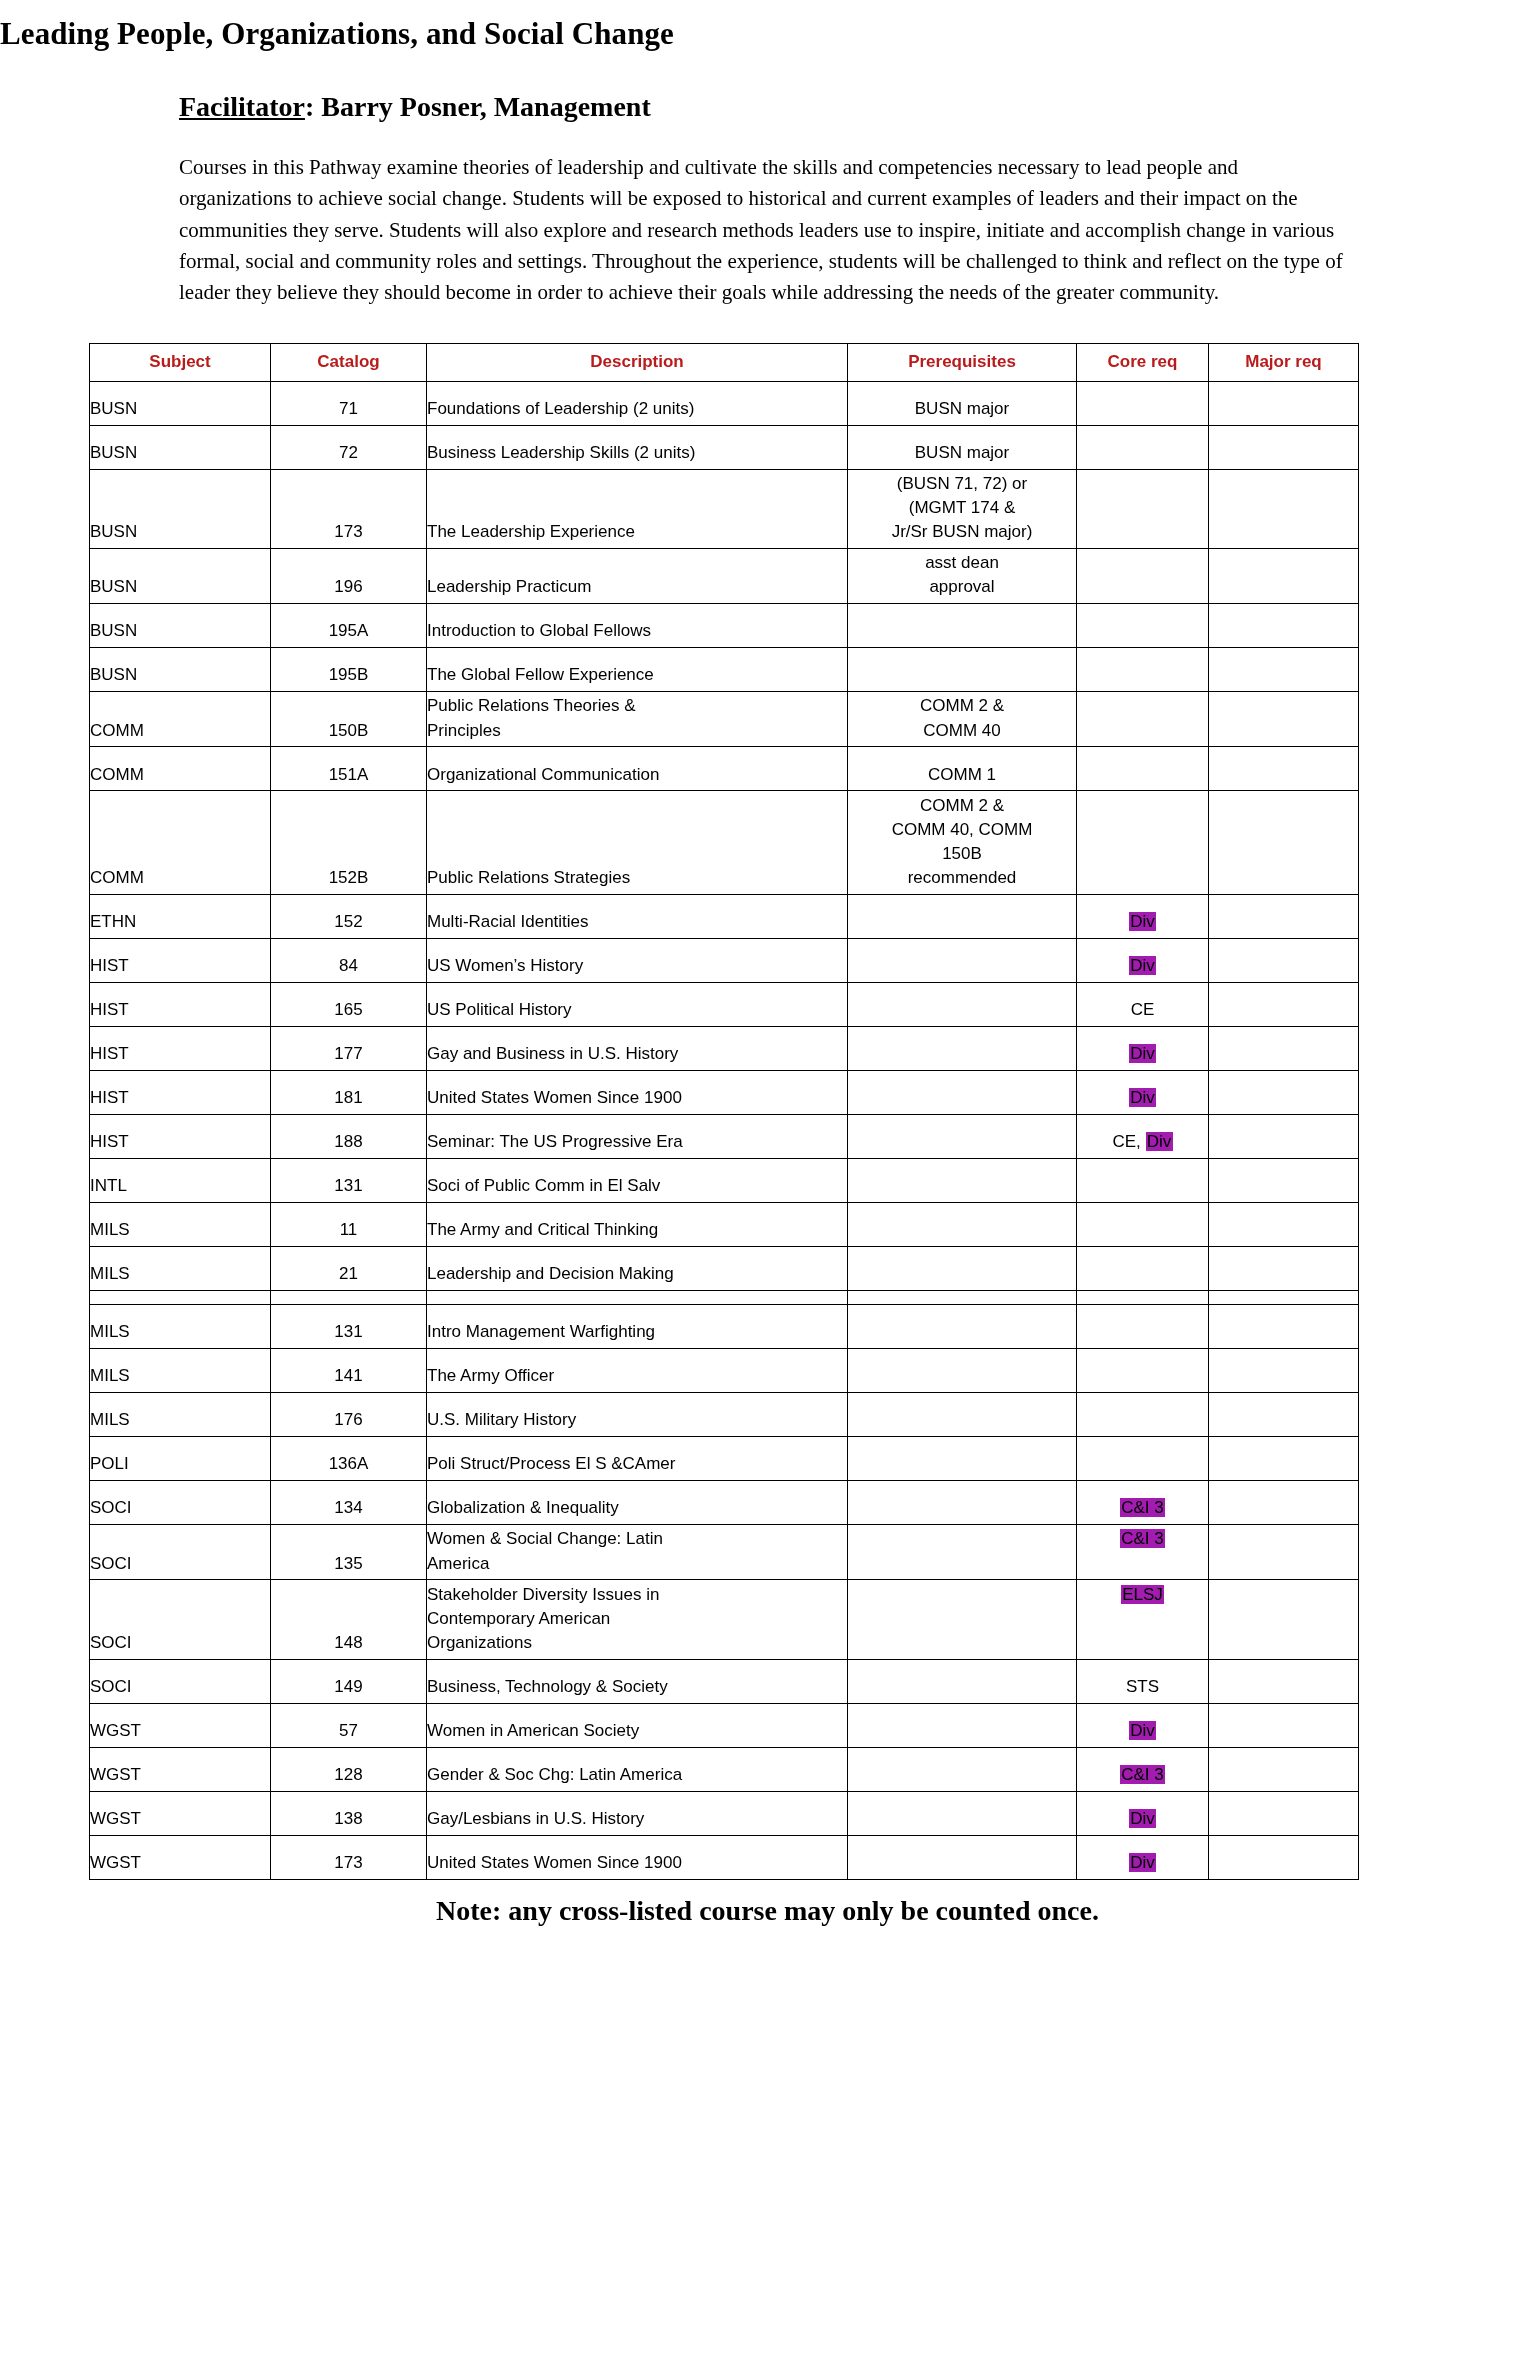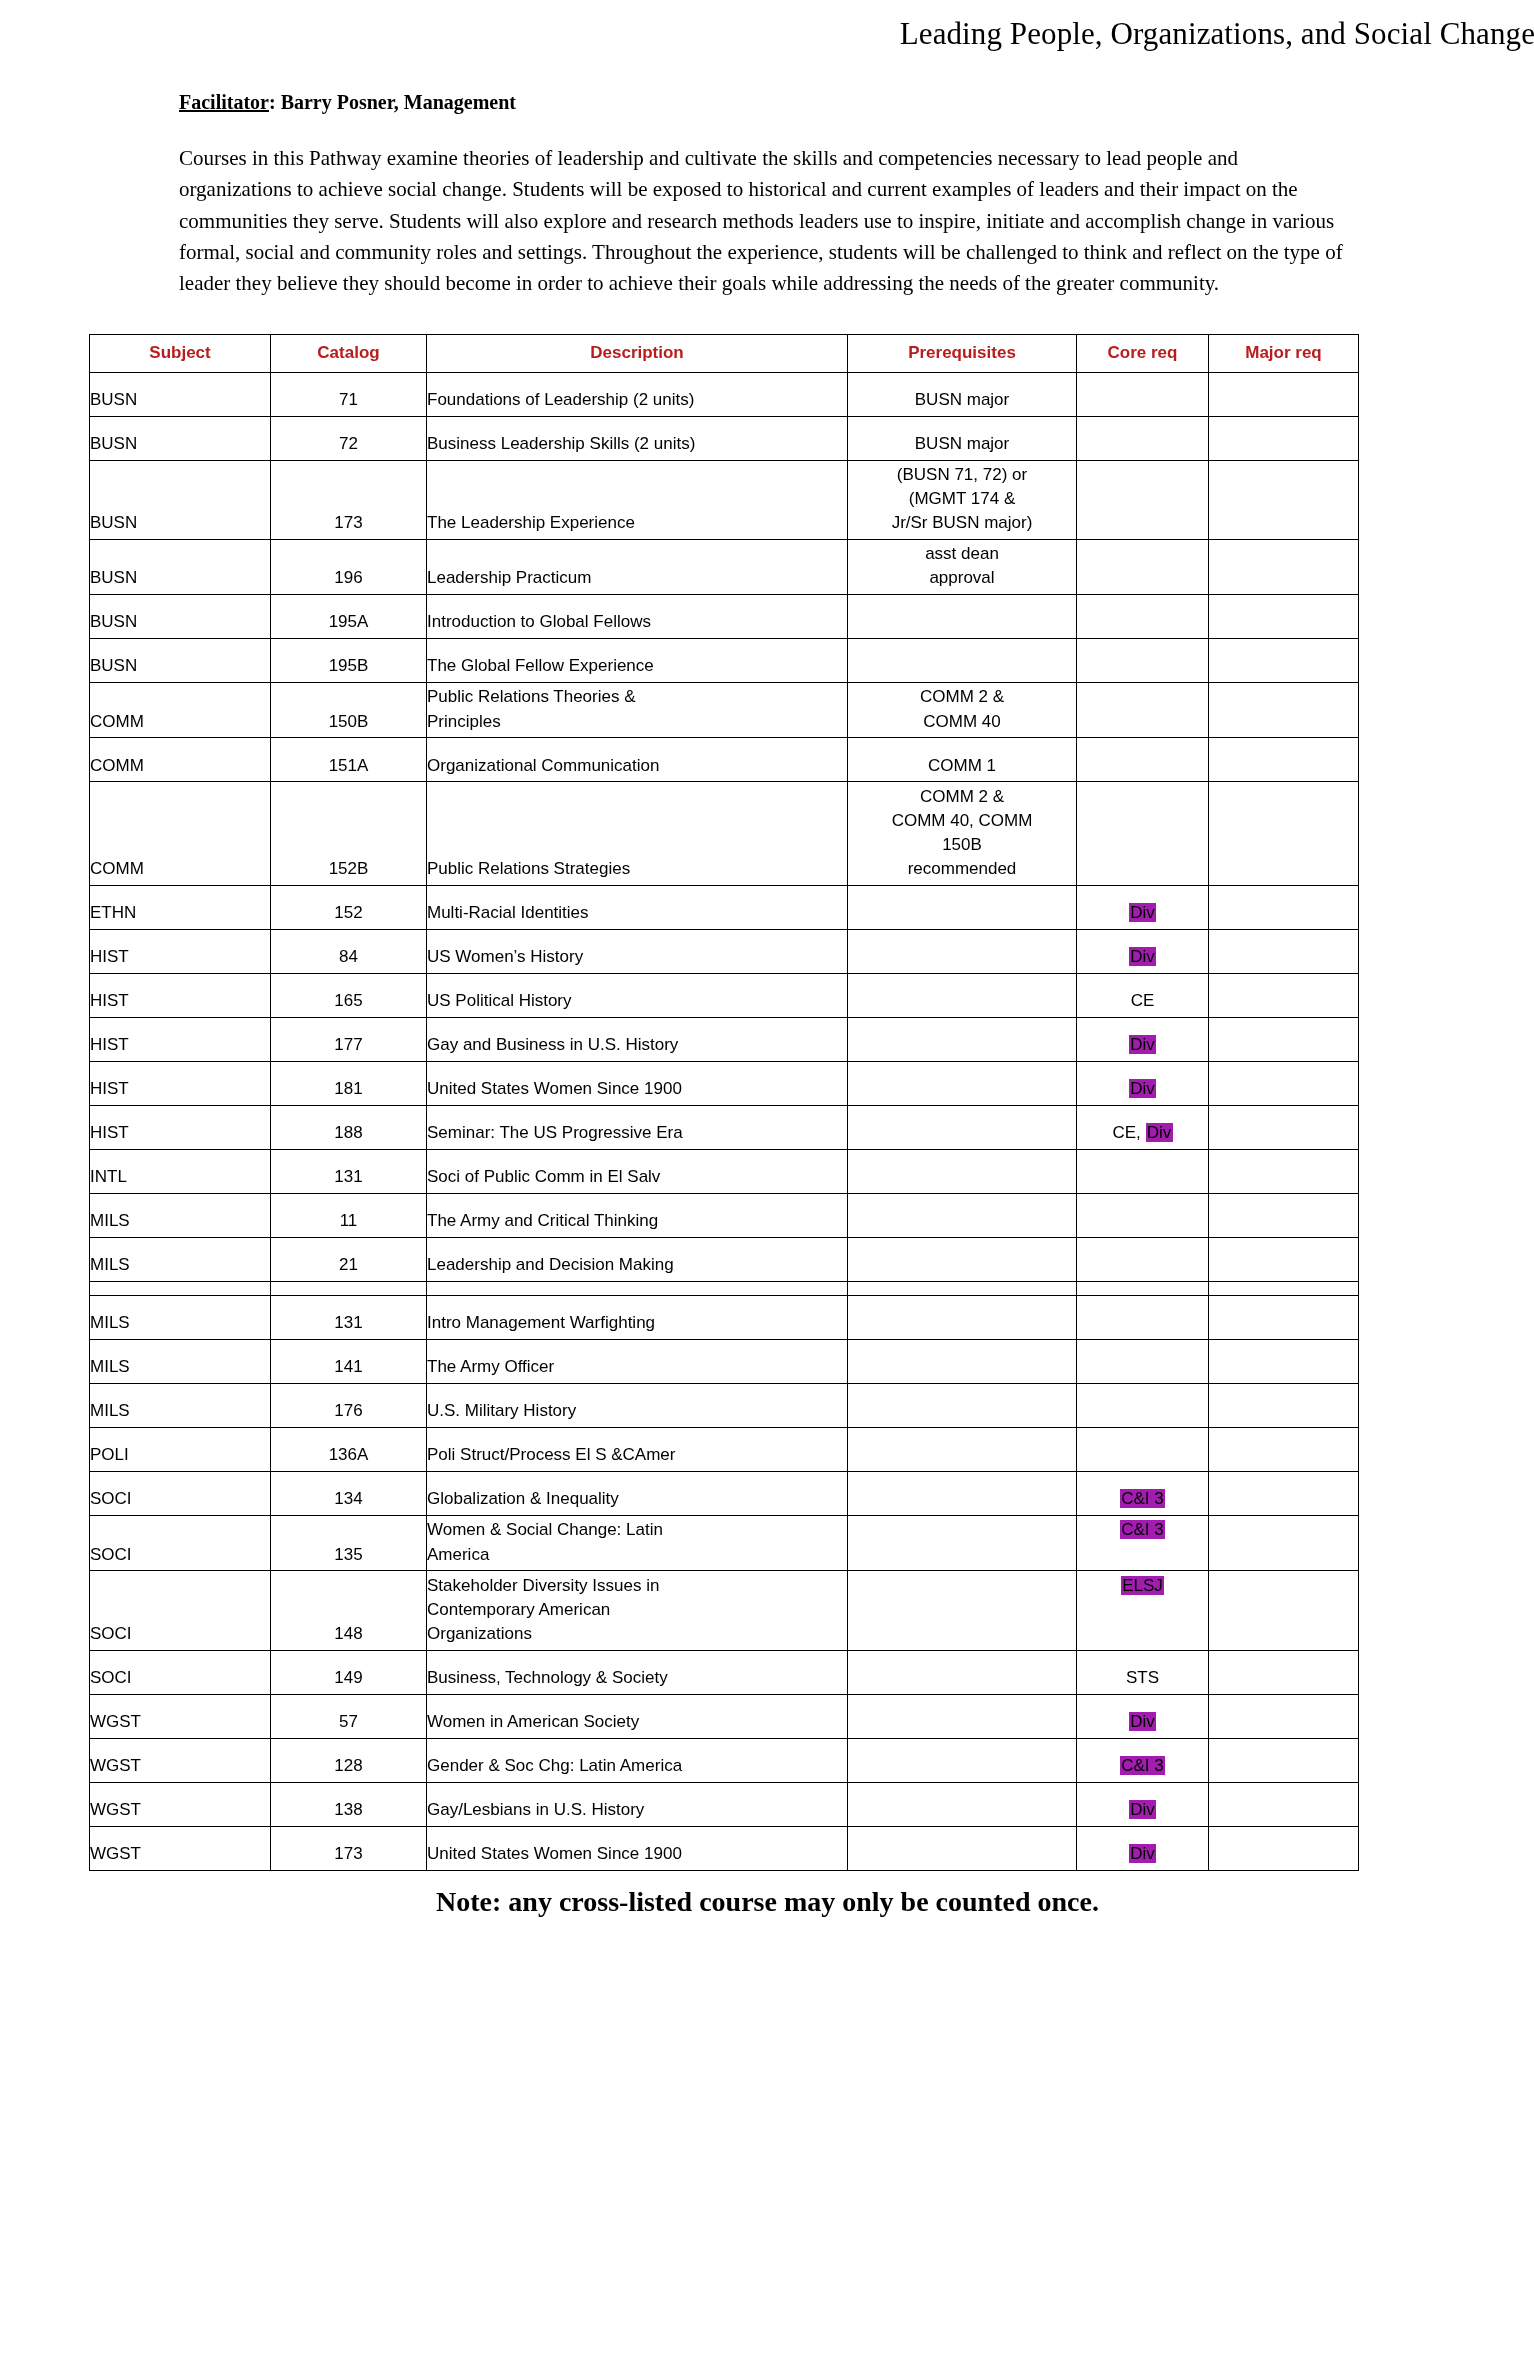--- a/index.html
+++ b/index.html
@@ -15,33 +15,33 @@
     -webkit-font-smoothing: antialiased;
   }
   .page {
     position: relative;
     width: 1535px;
     height: 2377px;
     box-sizing: border-box;
     padding: 0;
   }
   .doc-title {
-    text-align: right;
+    text-align: left;
     font-family: "Liberation Serif", serif;
-    font-weight: normal;
+    font-weight: bold;
     font-size: 31px;
     letter-spacing: 0.1px;
     margin: 17px 0 0 0;
     line-height: 1.1;
   }
   .facilitator-line {
     margin: 40px 0 0 179px;
     font-family: "Liberation Serif", serif;
     font-weight: bold;
-    font-size: 20px;
+    font-size: 28px;
   }
   .facilitator-label {
     text-decoration: underline;
   }
   .intro {
     margin: 29px 181px 0 179px;
     font-family: "Liberation Serif", serif;
     font-size: 21px;
     line-height: 1.49;
     text-align: left;

